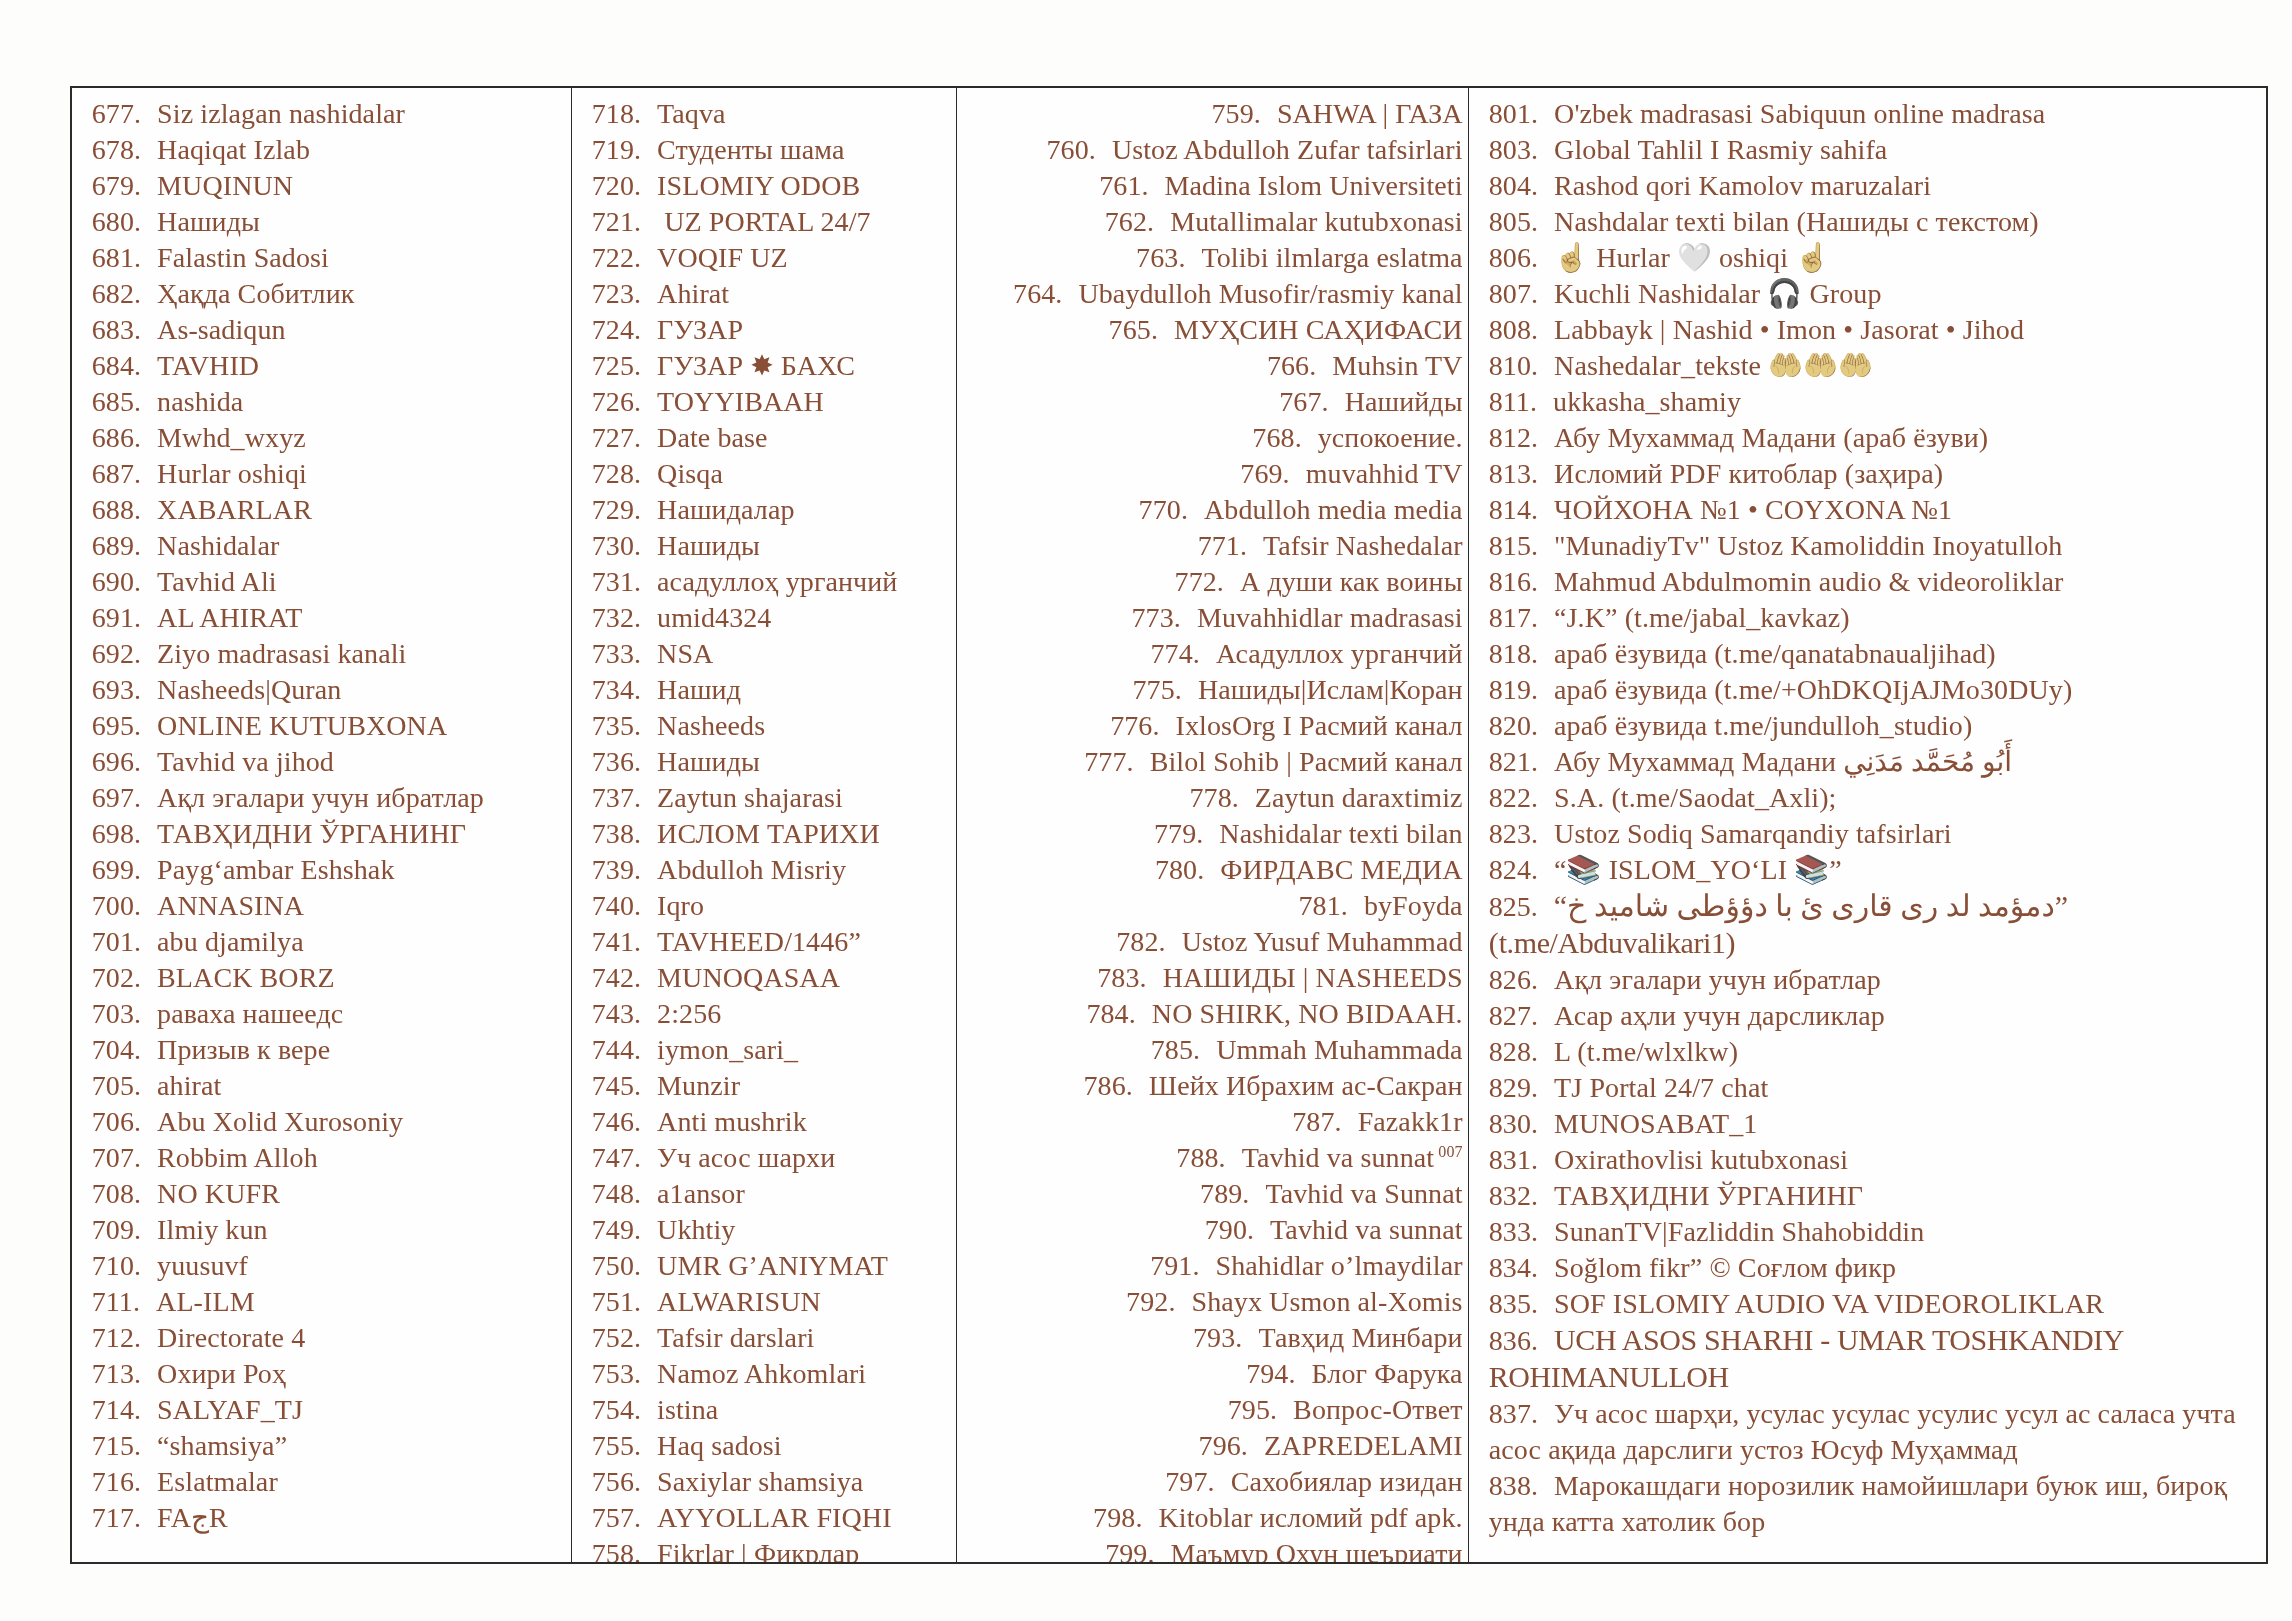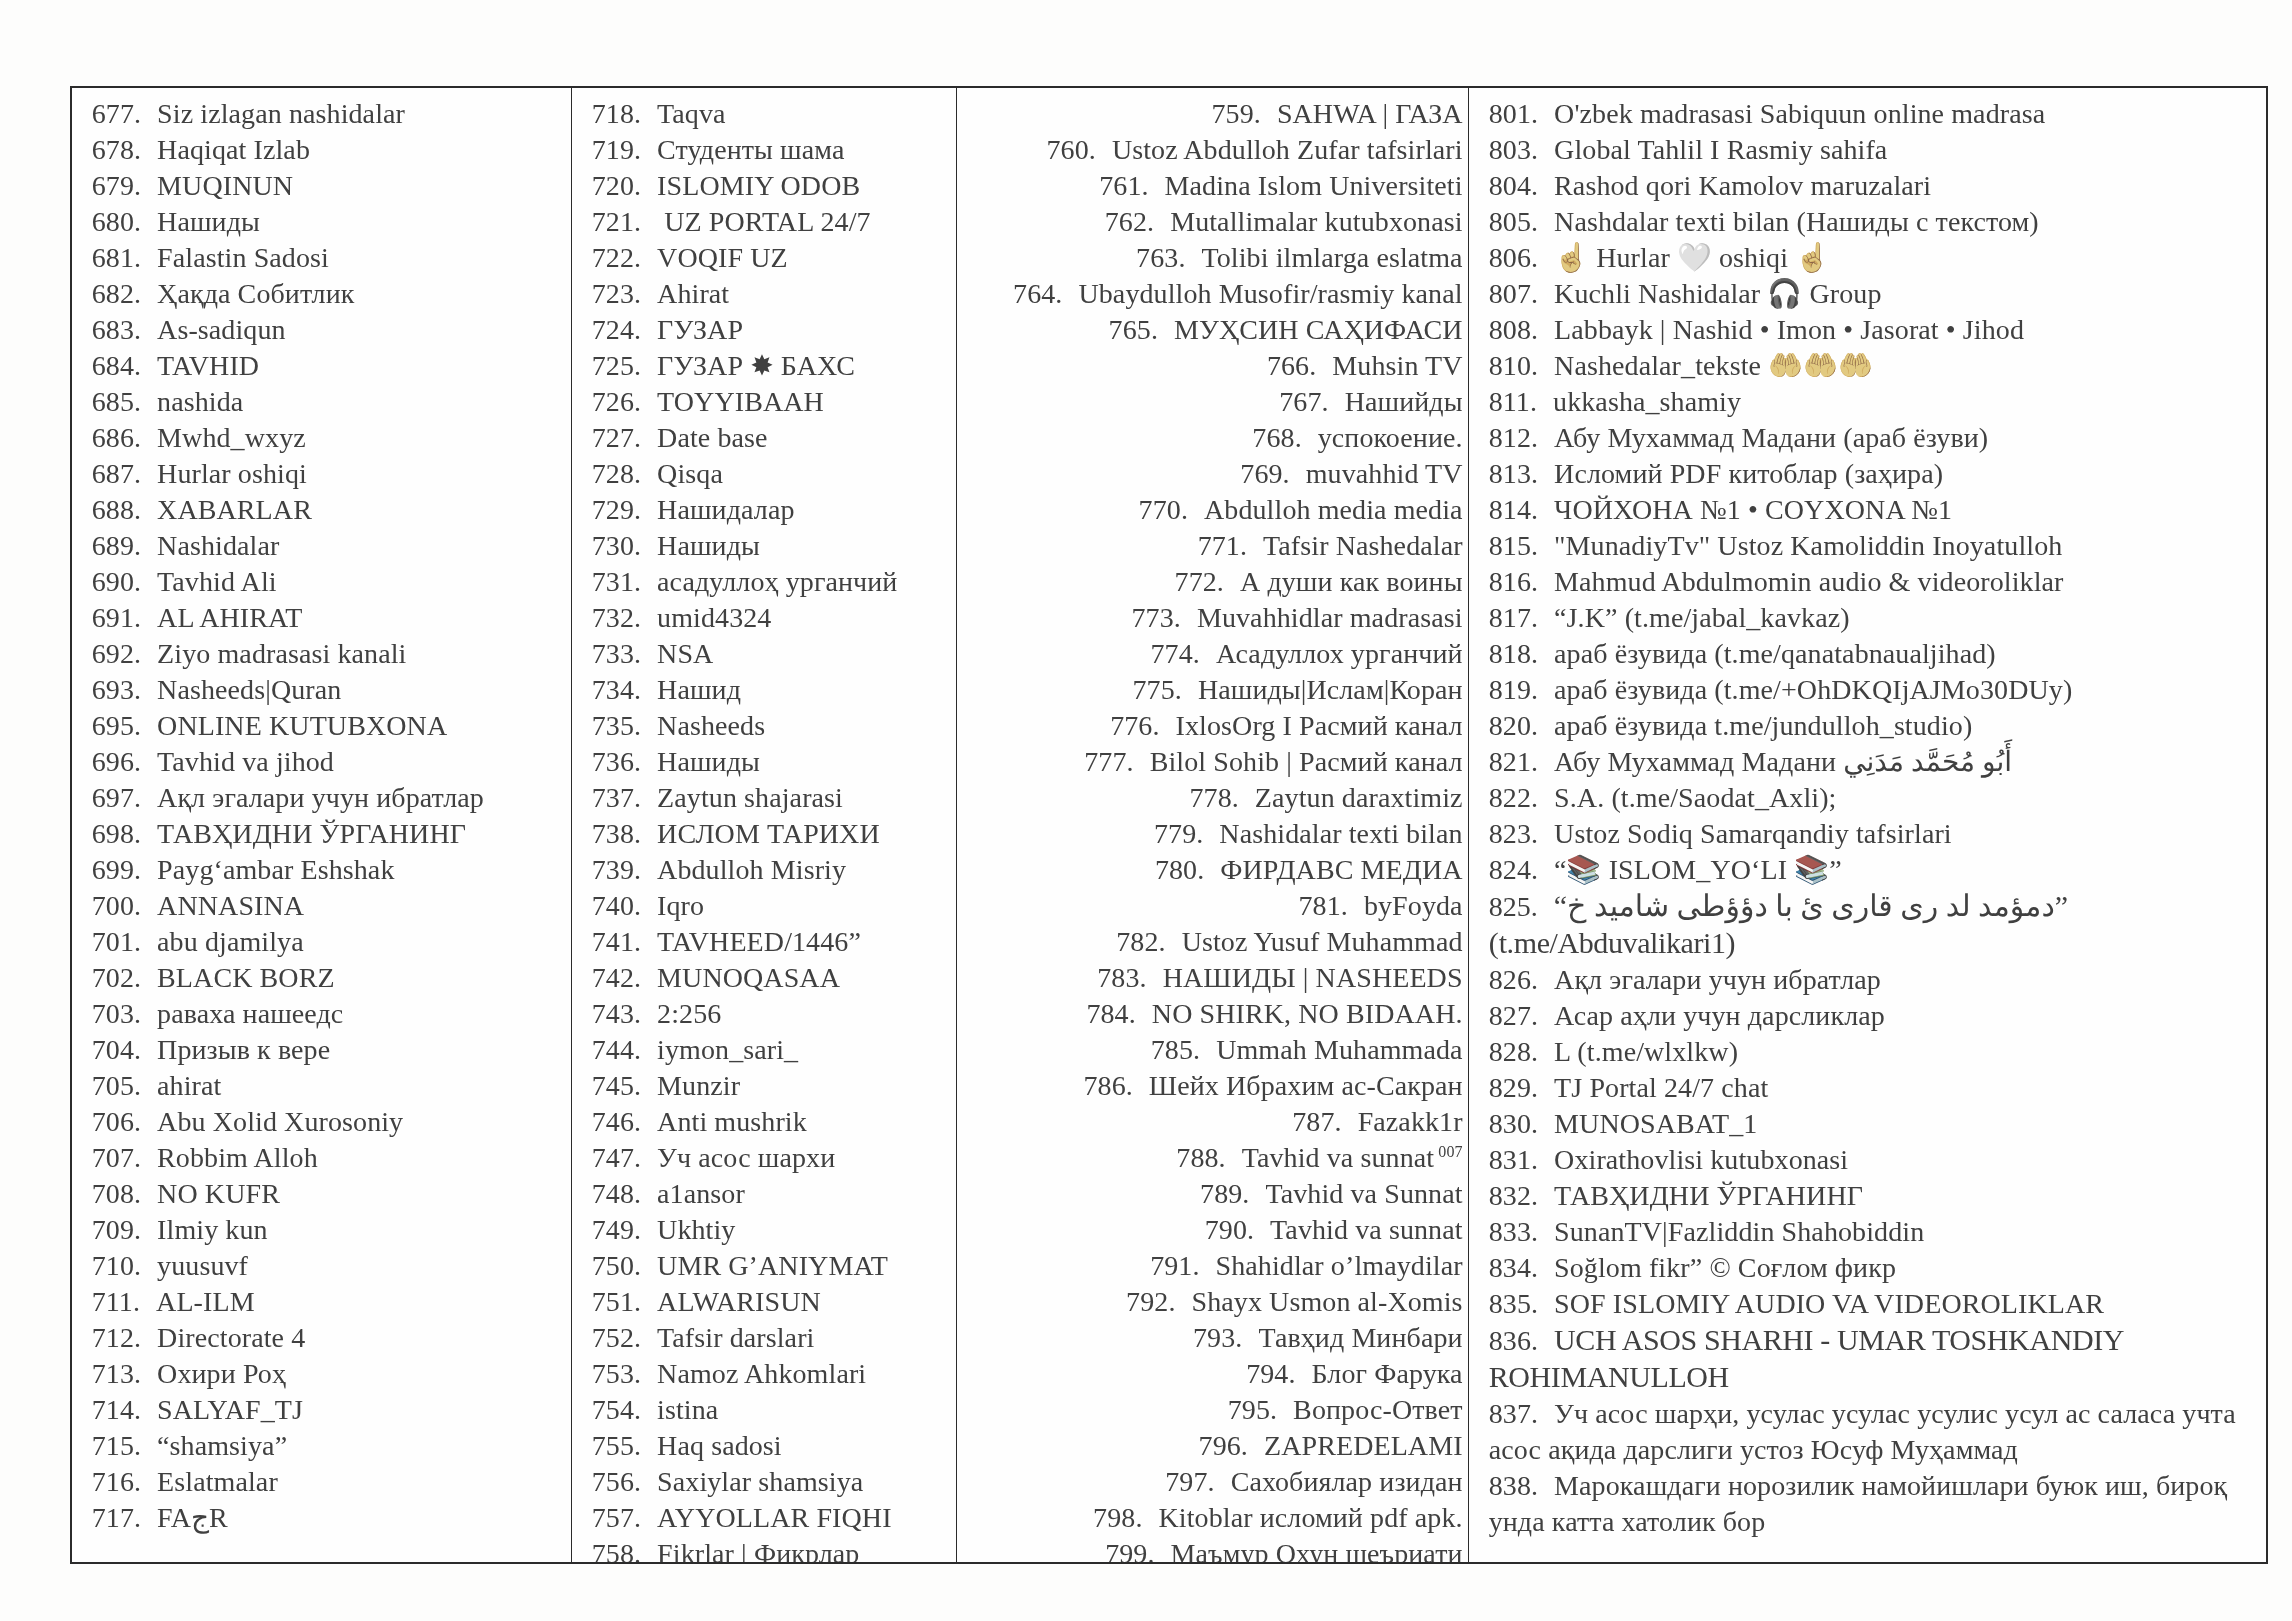--- a/index.html
+++ b/index.html
@@ -1,21 +1,21 @@
 <!DOCTYPE html>
 <html style="font-size:14.3px"><head>
 <meta charset="utf-8">
 <style>
   html,body{margin:0;padding:0;background:#e9e9e9;}
   .page{
     position:relative;
     width:2293px;height:1621px;
     background:#fdfdfc;
     font-family:"Liberation Serif","DejaVu Serif",serif;
-    color:#404040;
+    color:#c2410c;
     overflow:hidden;
   }
   .doc-table{
     position:absolute;
     left:70px;top:86px;
     width:2198px;height:1478px;
     border:2.7px solid #2b2b2b;
     box-sizing:border-box;
     display:flex;
     background:#fefefe;

